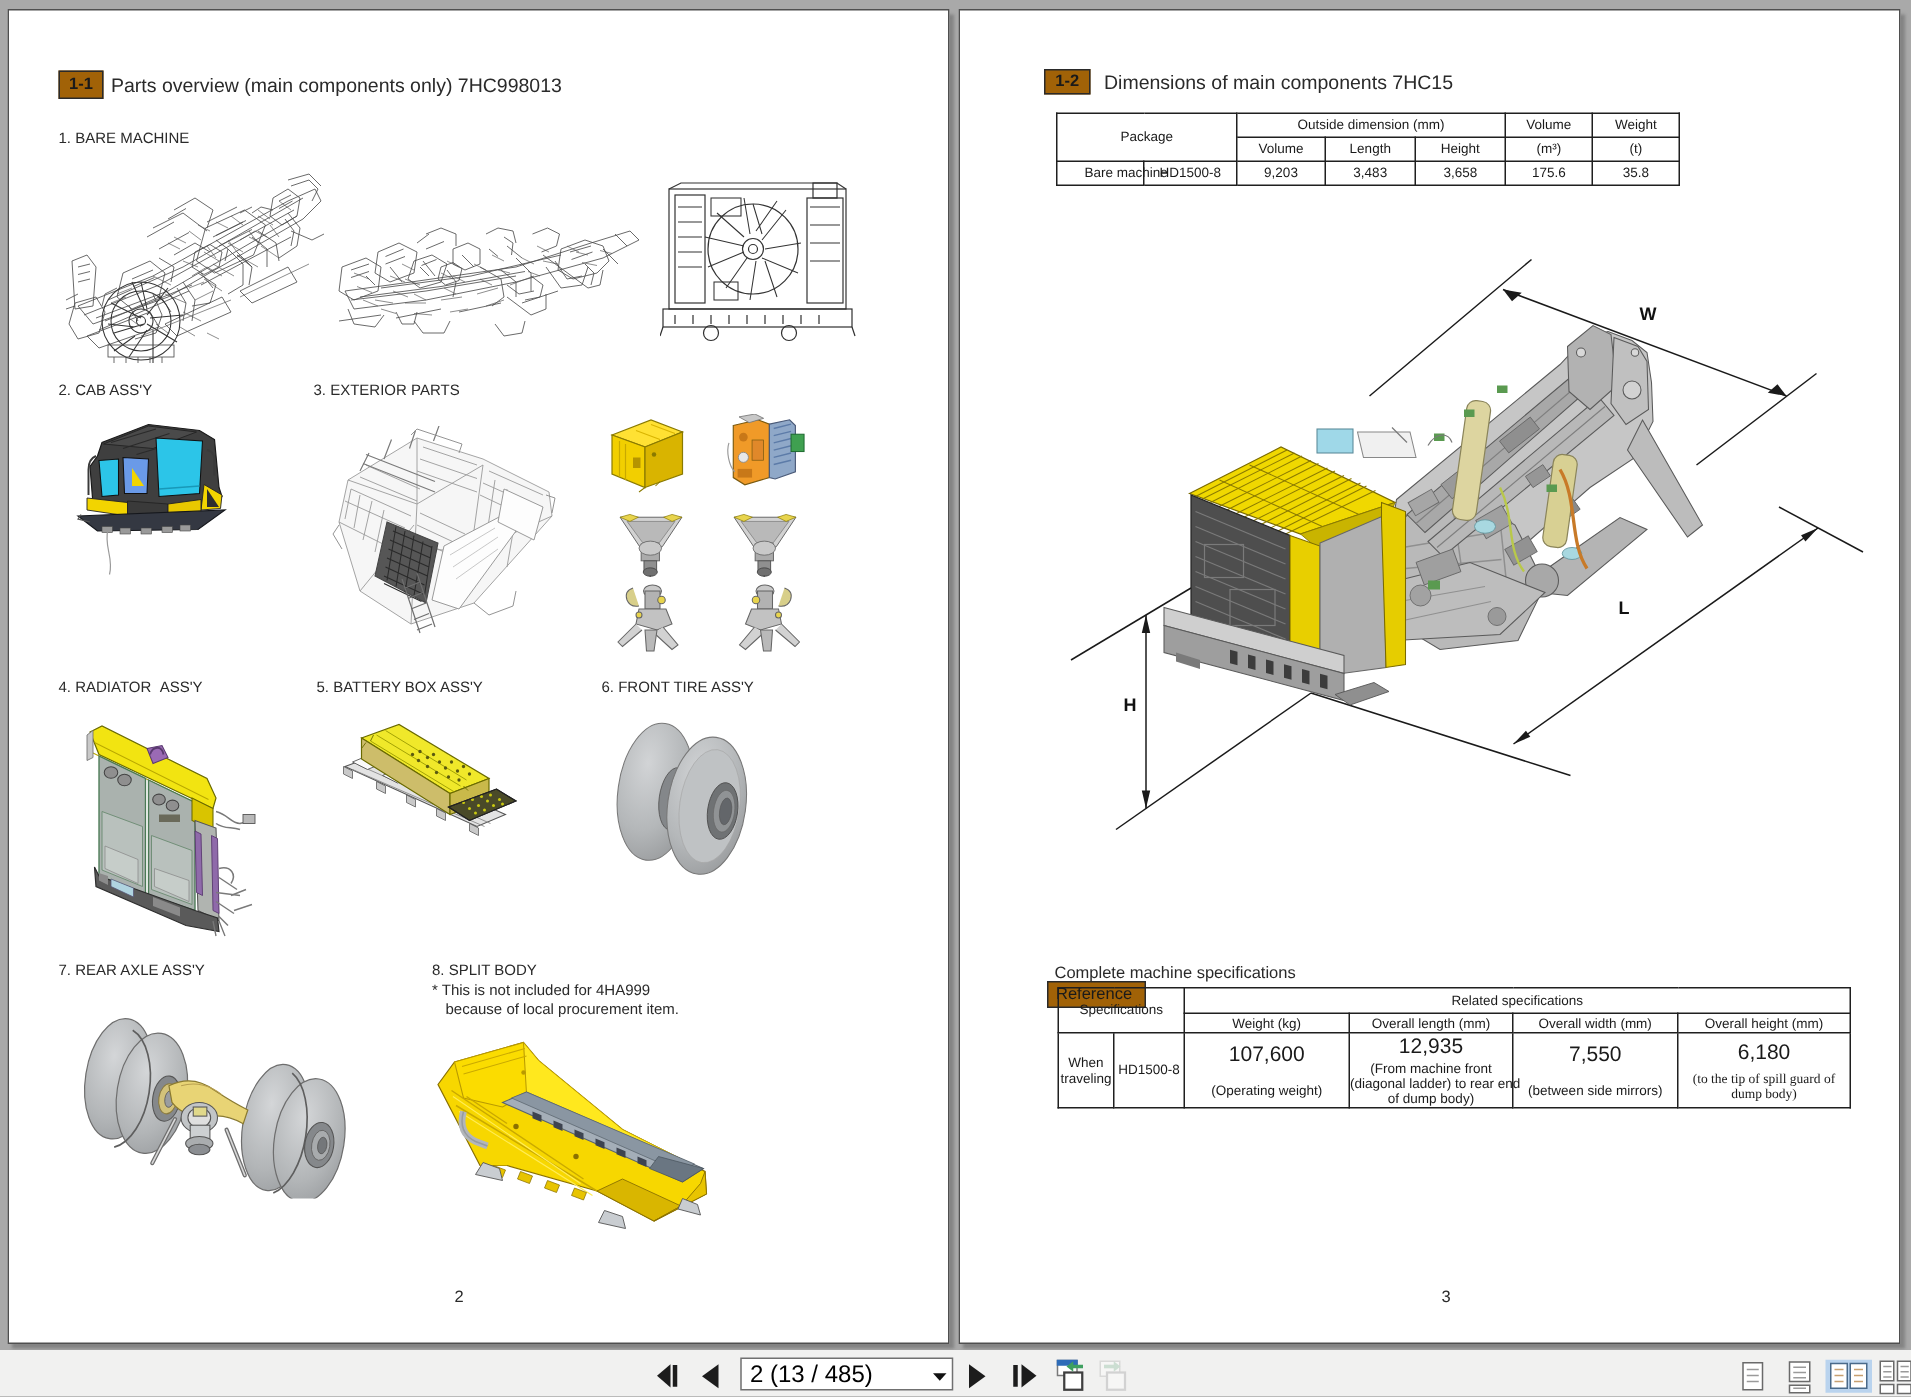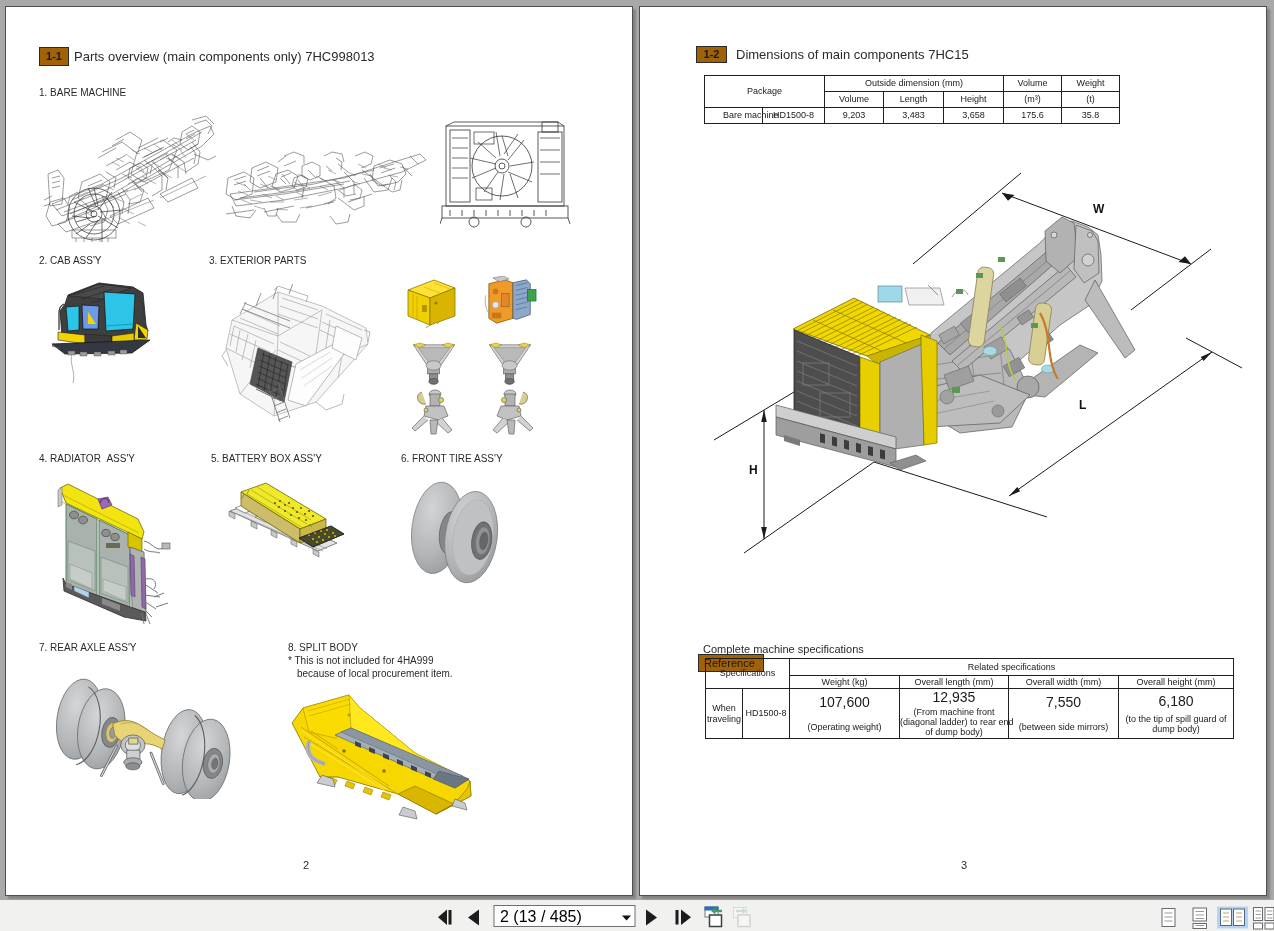--- a/index.html
+++ b/index.html
@@ -735,21 +735,21 @@
   <td>
           <div style="font-size:14px;">12,935</div>
           <div style="margin-top:1px;white-space:nowrap;">(From machine front<br>(diagonal ladder) to rear end<br>of dump body)</div>
         </td>
   <td>
           <div style="font-size:14px;">7,550</div>
           <div style="margin-top:12px;white-space:nowrap;">(between side mirrors)</div>
         </td>
   <td>
           <div style="font-size:14px;">6,180</div>
-          <div style="margin-top:5px;white-space:nowrap;">(to the tip of spill guard of<br>dump body)</div>
+          <div style="margin-top:5px;white-space:nowrap;font-family:Liberation Serif, serif;">(to the tip of spill guard of<br>dump body)</div>
         </td>
  </tr>
 </tbody>
   </table>
 
 <div class="lbl" style="left:957px;top:859px;width:14px;text-align:center;font-size:11px;">3</div>
 
 <div class="toolbar"></div>
 <svg class="abs" style="left:0;top:900px;" width="1274" height="31" viewBox="0 0 1274 31">
 

